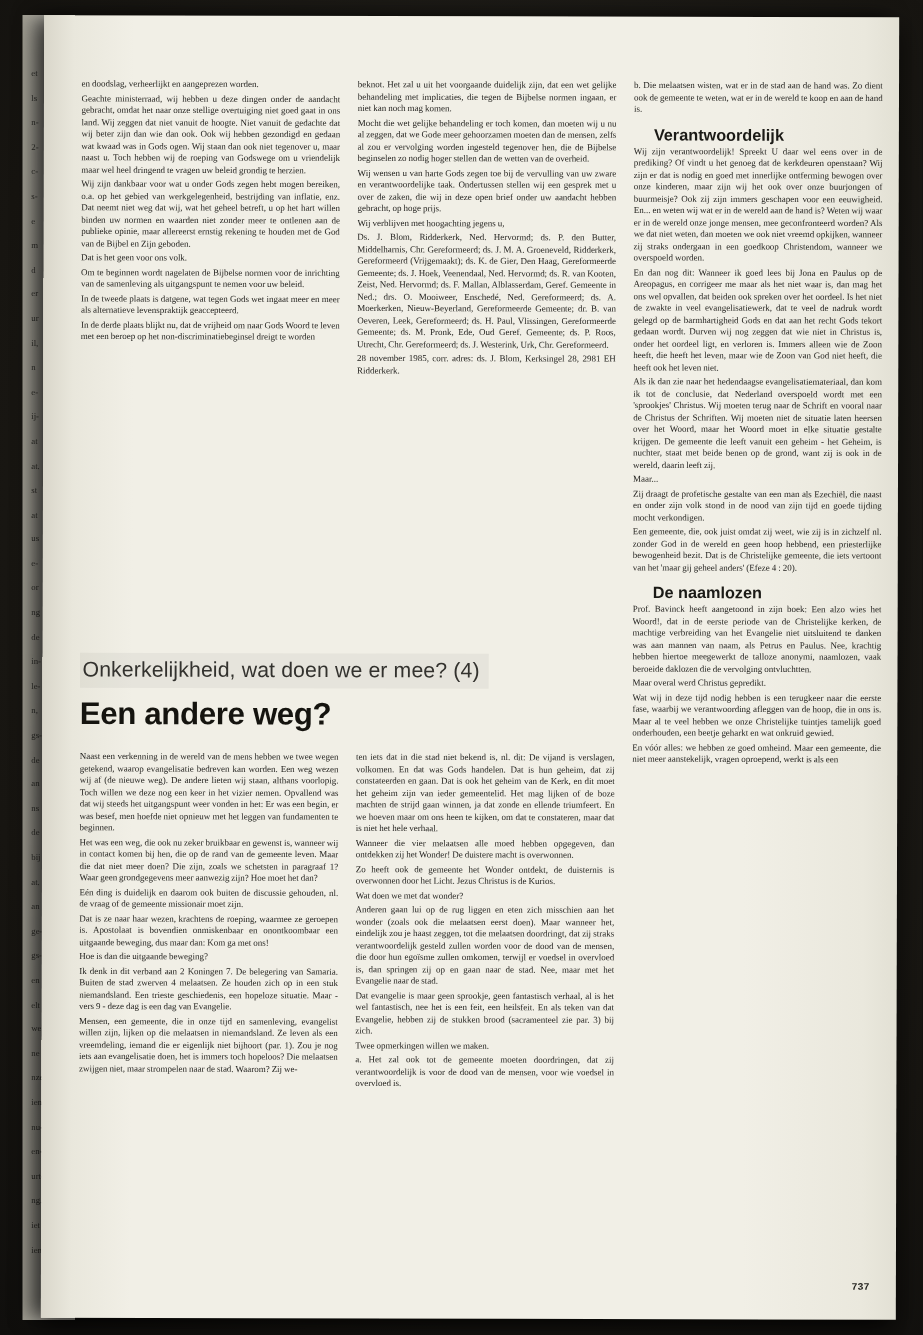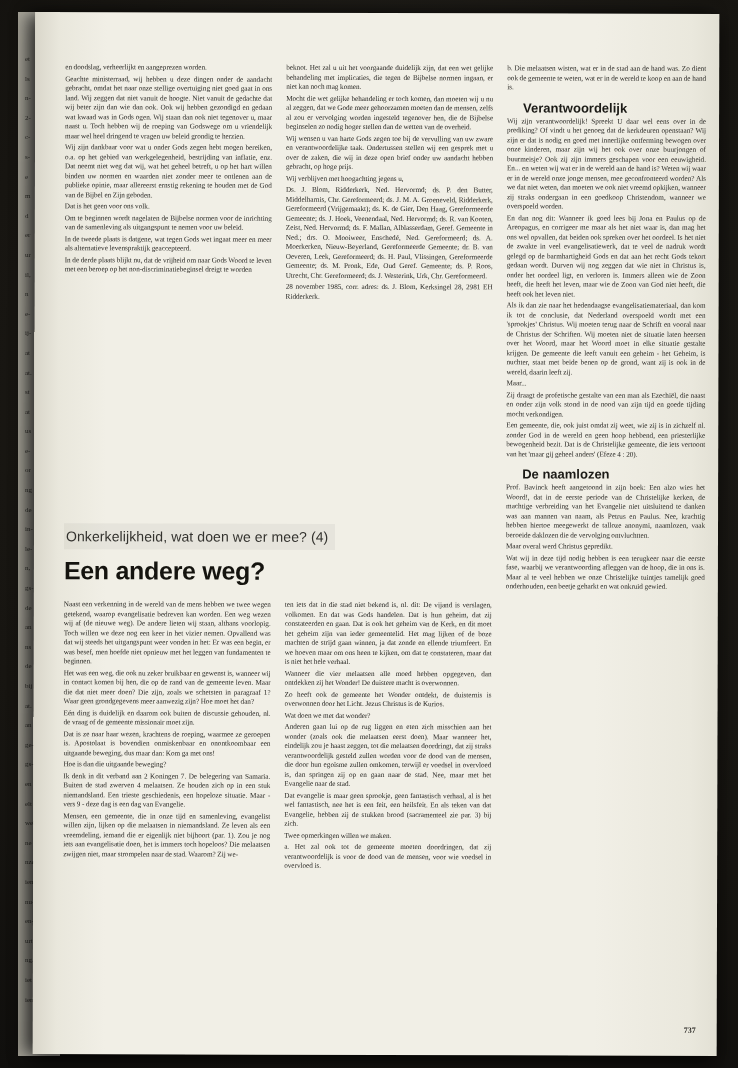--- a/index.html
+++ b/index.html
@@ -54,39 +54,39 @@
   }
   .frag-list{margin:0;}
 
   .article-header{margin-top:58px;}
   .kicker-band{
     display:inline-block;background:rgba(40,40,35,0.05);
     padding:4px 7px 4px 2px;
   }
   .kicker{
     font-family:"Liberation Sans", sans-serif;
-    font-size:14px;color:#33322e;letter-spacing:0.1px;margin-top:14px;
+    font-size:17px;color:#33322e;letter-spacing:0.1px;margin-top:14px;
   }
   .article-title{
     font-family:"Liberation Sans", sans-serif;
     font-weight:700;font-size:25px;color:#15140f;
     margin:7px 0 0 0;letter-spacing:-0.3px;
   }
   .article-body{margin-top:15px;height:432px;overflow:hidden;}
 
   .subhead{
     font-family:"Liberation Sans", sans-serif;
     font-weight:700;font-size:13px;color:#1b1a16;
     margin:7px 0 2px 16px;
   }
   .intro-block{margin-bottom:0;}
 
   .page-number{
     position:absolute;right:21px;bottom:21px;
-    font-family:Liberation Serif, serif;
+    font-family:Liberation Mono, monospace;
     font-weight:700;font-size:8px;color:#24231f;text-align:center;
   }
 </style>
 </head>
 <body>
 
 <div class="photo-bg"></div>
 
 <div class="edge-strip">
   <div class="frag-list">
@@ -211,19 +211,20 @@
           <p class="para">Maar...</p>
           <p class="para">Zij draagt de profetische gestalte van een man als Ezechiël, die naast en onder zijn volk stond in de nood van zijn tijd en goede tijding mocht verkondigen.</p>
           <p class="para">Een gemeente, die, ook juist omdat zij weet, wie zij is in zichzelf nl. zonder God in de wereld en geen hoop hebbend, een priesterlijke bewogenheid bezit. Dat is de Christelijke gemeente, die iets vertoont van het 'maar gij geheel anders' (Efeze 4 : 20).</p>
         </div>
 
       <h3 class="subhead">De naamlozen</h3>
       <div>
           <p class="para">Prof. Bavinck heeft aangetoond in zijn boek: Een alzo wies het Woord!, dat in de eerste periode van de Christelijke kerken, de machtige verbreiding van het Evangelie niet uitsluitend te danken was aan mannen van naam, als Petrus en Paulus. Nee, krachtig hebben hiertoe meegewerkt de talloze anonymi, naamlozen, vaak beroeide daklozen die de vervolging ontvluchtten.</p>
           <p class="para">Maar overal werd Christus gepredikt.</p>
           <p class="para">Wat wij in deze tijd nodig hebben is een terugkeer naar die eerste fase, waarbij we verantwoording afleggen van de hoop, die in ons is. Maar al te veel hebben we onze Christelijke tuintjes tamelijk goed onderhouden, een beetje geharkt en wat onkruid gewied.</p>
+          <p class="para">En vóór alles: we hebben ze goed omheind. Maar een gemeente, die niet meer aanstekelijk, vragen oproepend, werkt is als een</p>
         </div>
     </div>
 
   </div>
 
   <div class="page-number">737</div>
 </div>
 
 </body></html>

